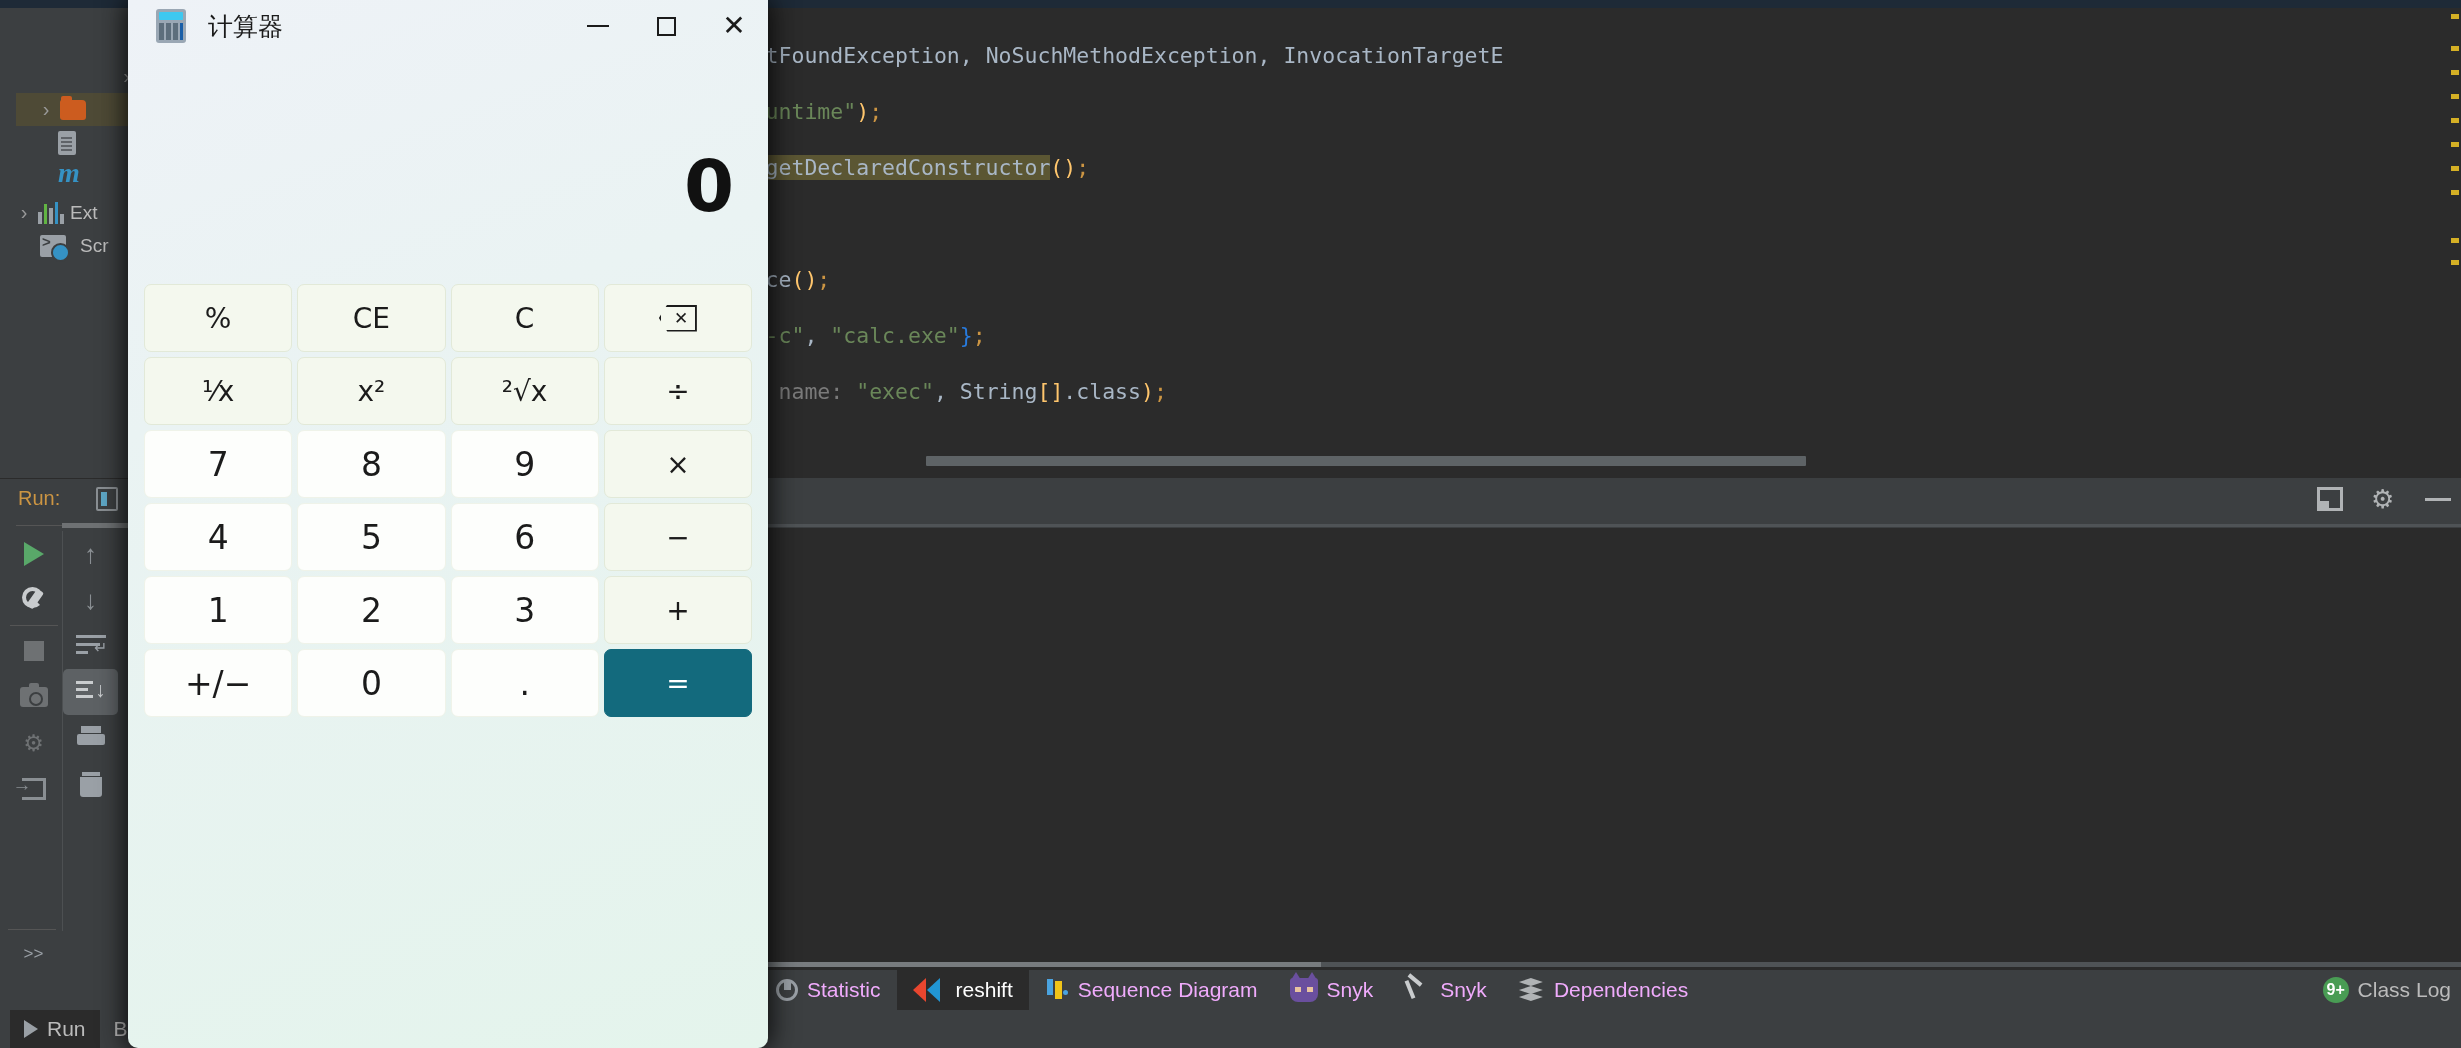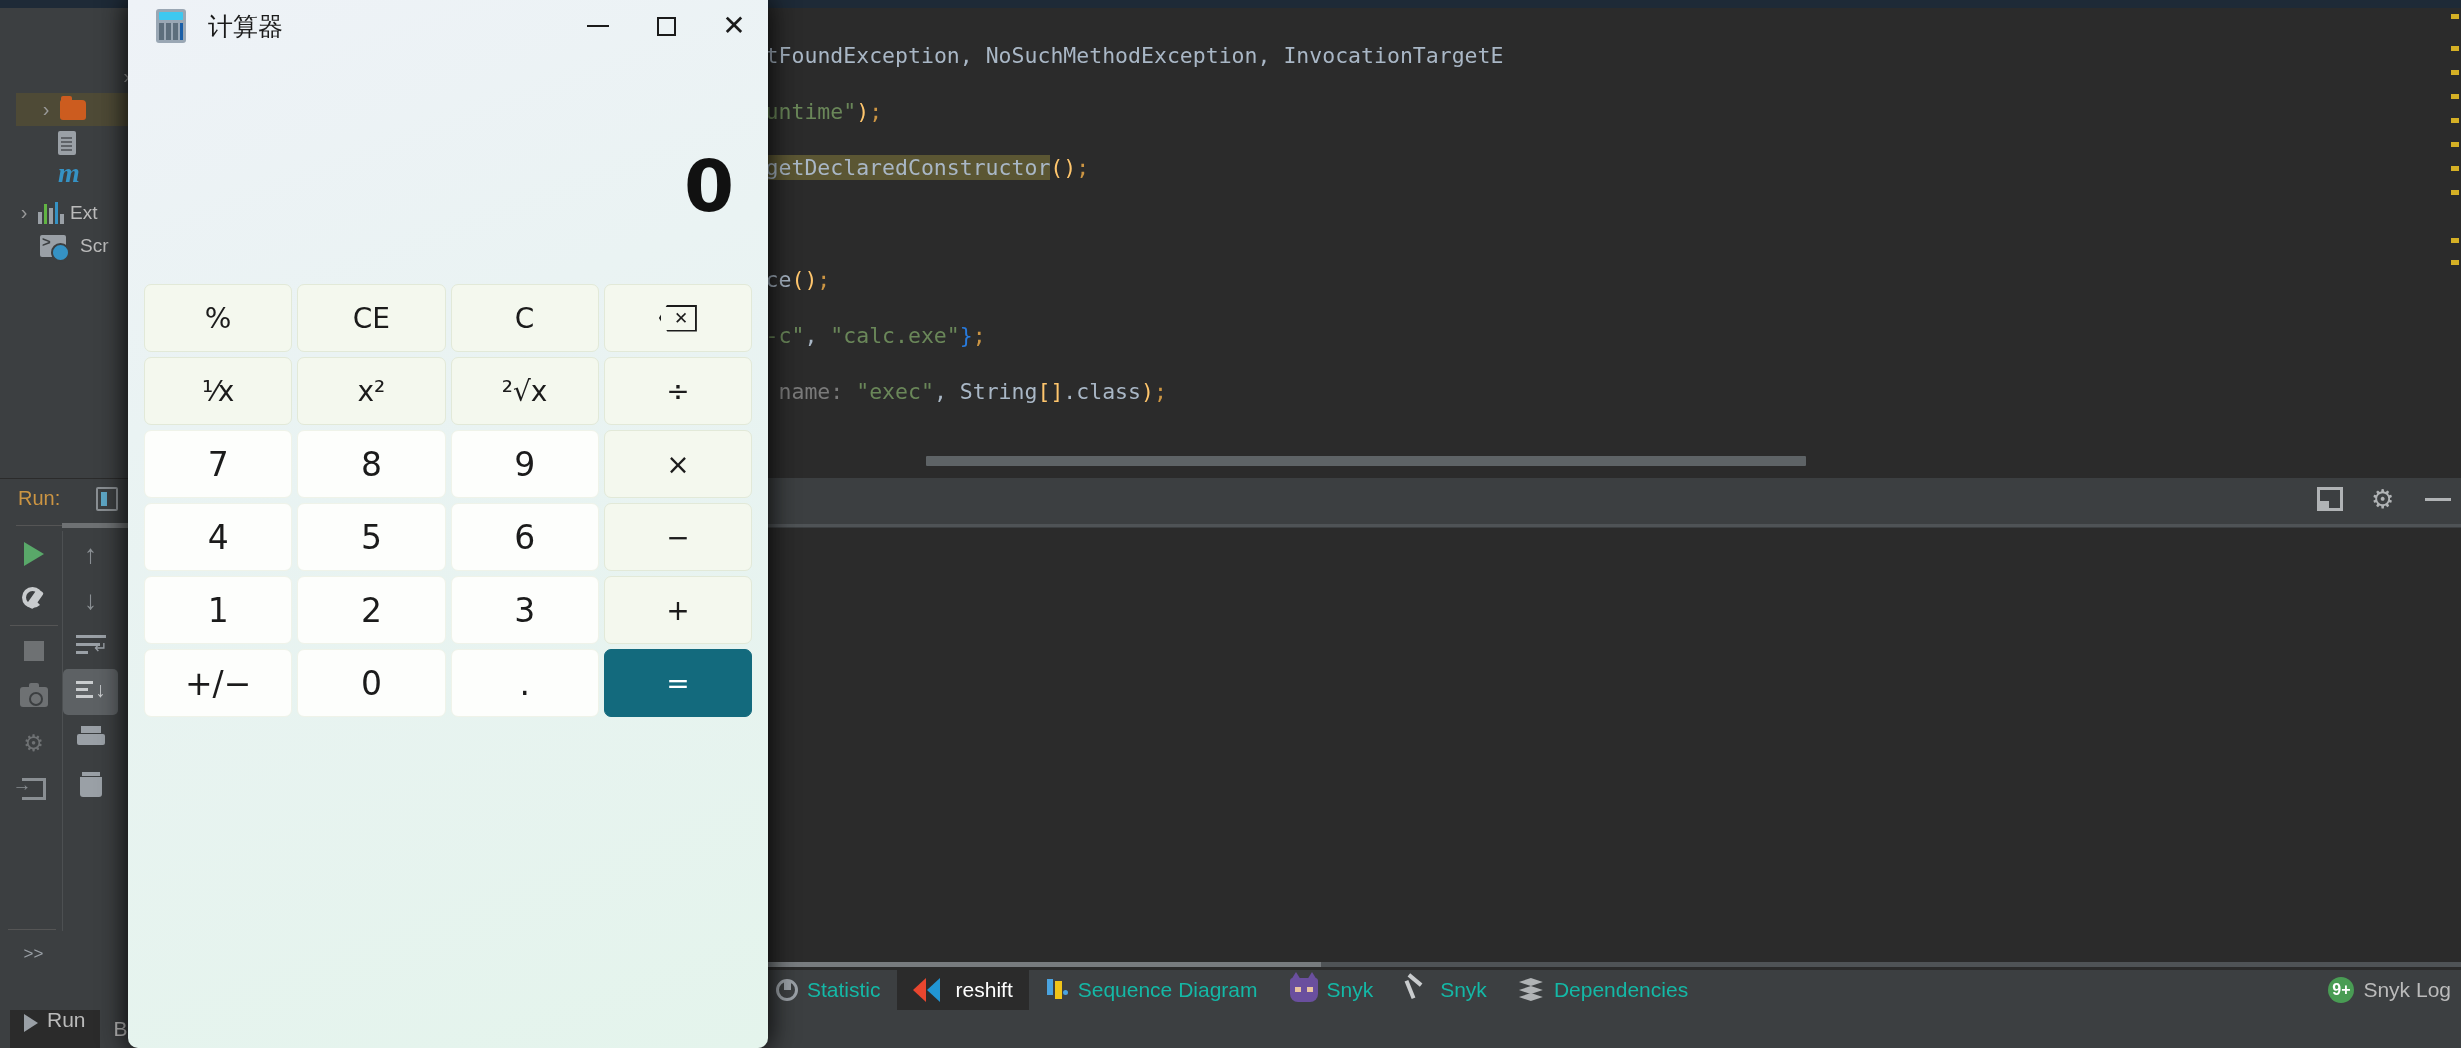--- a/index.html
+++ b/index.html
@@ -196,21 +196,21 @@
 
   
   #bottombar {
     position: absolute; left: 0; bottom: 38px; width: 2461px; height: 40px;
     background: #3c3f41; display: flex; align-items: center;
   }
   #bottombar-scroll { position:absolute; left:141px; top:-8px; width:2320px; height:5px; background:#4f5356;}
   #bottombar-scroll .t{position:absolute;left:0;top:0;width:1180px;height:5px;background:#787c7f;}
   .tw-tab {
     display: flex; align-items: center; gap: 9px; height: 40px; padding: 0 16px;
-    font-size: 21px; color: #14b8a6; white-space: nowrap;
+    font-size: 21px; color: #f0abfc; white-space: nowrap;
   }
   .tw-tab.active { background: #2b2b2b; color: #ffffff; }
   .ic-stat { width:22px;height:22px;border:3px solid #9aa0a6;border-radius:50%;position:relative;}
   .ic-stat::after{content:"";position:absolute;left:5px;top:-1px;width:7px;height:9px;background:#9aa0a6;}
   .ic-reshift { width:34px;height:24px;position:relative;}
   .ic-reshift .a,.ic-reshift .b{position:absolute;top:0;width:0;height:0;
     border-top:12px solid transparent;border-bottom:12px solid transparent;}
   .ic-reshift .a{left:0;border-right:13px solid #e8462f;}
   .ic-reshift .b{left:14px;border-right:13px solid #2196d4;}
   .ic-seq { width:24px;height:24px;position:relative;}
@@ -235,21 +235,21 @@
     font-size:21px;color:#bbbbbb;white-space:nowrap;}
   #eventlog .badge{background:#499c54;color:#fff;border-radius:50%;width:26px;height:26px;
     display:flex;align-items:center;justify-content:center;font-size:16px;font-weight:bold;}
 
   
   #statusbar {
     position: absolute; left: 0; bottom: 0; width: 2461px; height: 38px;
     background: #3c3f41; display: flex; align-items: center;
     font-size: 21px; color: #bbbbbb;
   }
-  #sb-run { display:flex;align-items:flex-end;gap:9px;padding:16px 14px;height:38px;background:#2b2b2b;
+  #sb-run { display:flex;align-items:center;gap:9px;padding:8px 14px;height:38px;background:#2b2b2b;
     margin-left: 10px;}
   #sb-build { padding-left: 14px; color:#bbbbbb; }
   #sb-right { margin-left:auto; display:flex; align-items:center; gap:26px; padding-right:14px;}
   .ic-toboi { width:22px;height:24px;background:#b04ad6;clip-path:polygon(50% 0,100% 28%,100% 100%,0 100%,0 28%);}
   .ic-lock { width:18px;height:22px;position:relative;}
   .ic-lock::before{content:"";position:absolute;left:0;bottom:0;width:18px;height:12px;background:#b0b3b5;border-radius:2px;}
   .ic-lock::after{content:"";position:absolute;left:4px;top:0;width:10px;height:11px;border:2.5px solid #b0b3b5;border-bottom:none;border-radius:5px 5px 0 0;}
 
   
   #calc {
@@ -543,21 +543,21 @@
     <div class="tw-tab">
       <span class="ic-deps">
           <i></i>
           <i></i>
           <i></i>
         </span>
       <span>Dependencies</span>
     </div>
     <div id="eventlog">
       <span class="badge">9+</span>
-      <span>Snyk Log</span>
+      <span>Class Log</span>
     </div>
   </div>
 
   <div id="statusbar">
     <div id="sb-run">
       <span class="tri-play small"></span>
       <span>Run</span>
     </div>
     <div id="sb-build">Build com</div>
     <div style="margin-left:420px">ments ago)</div>

